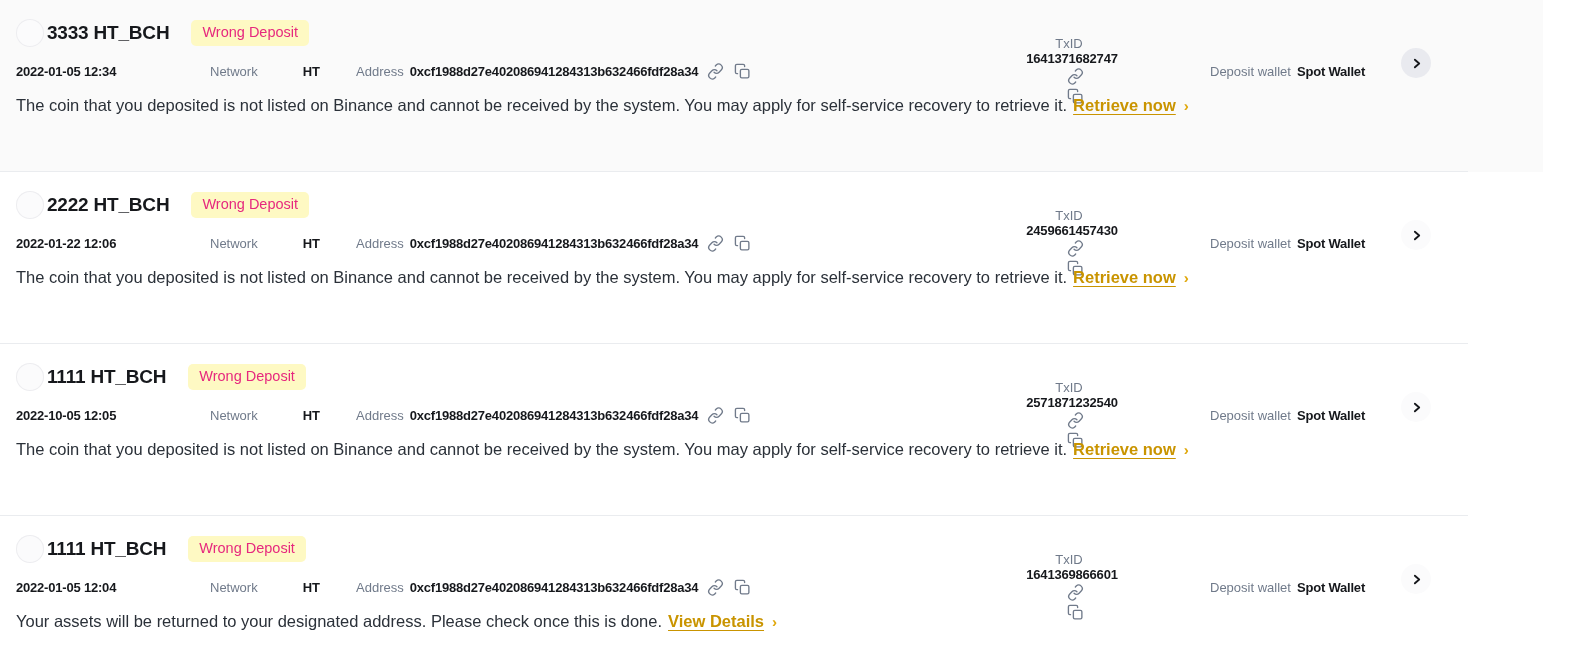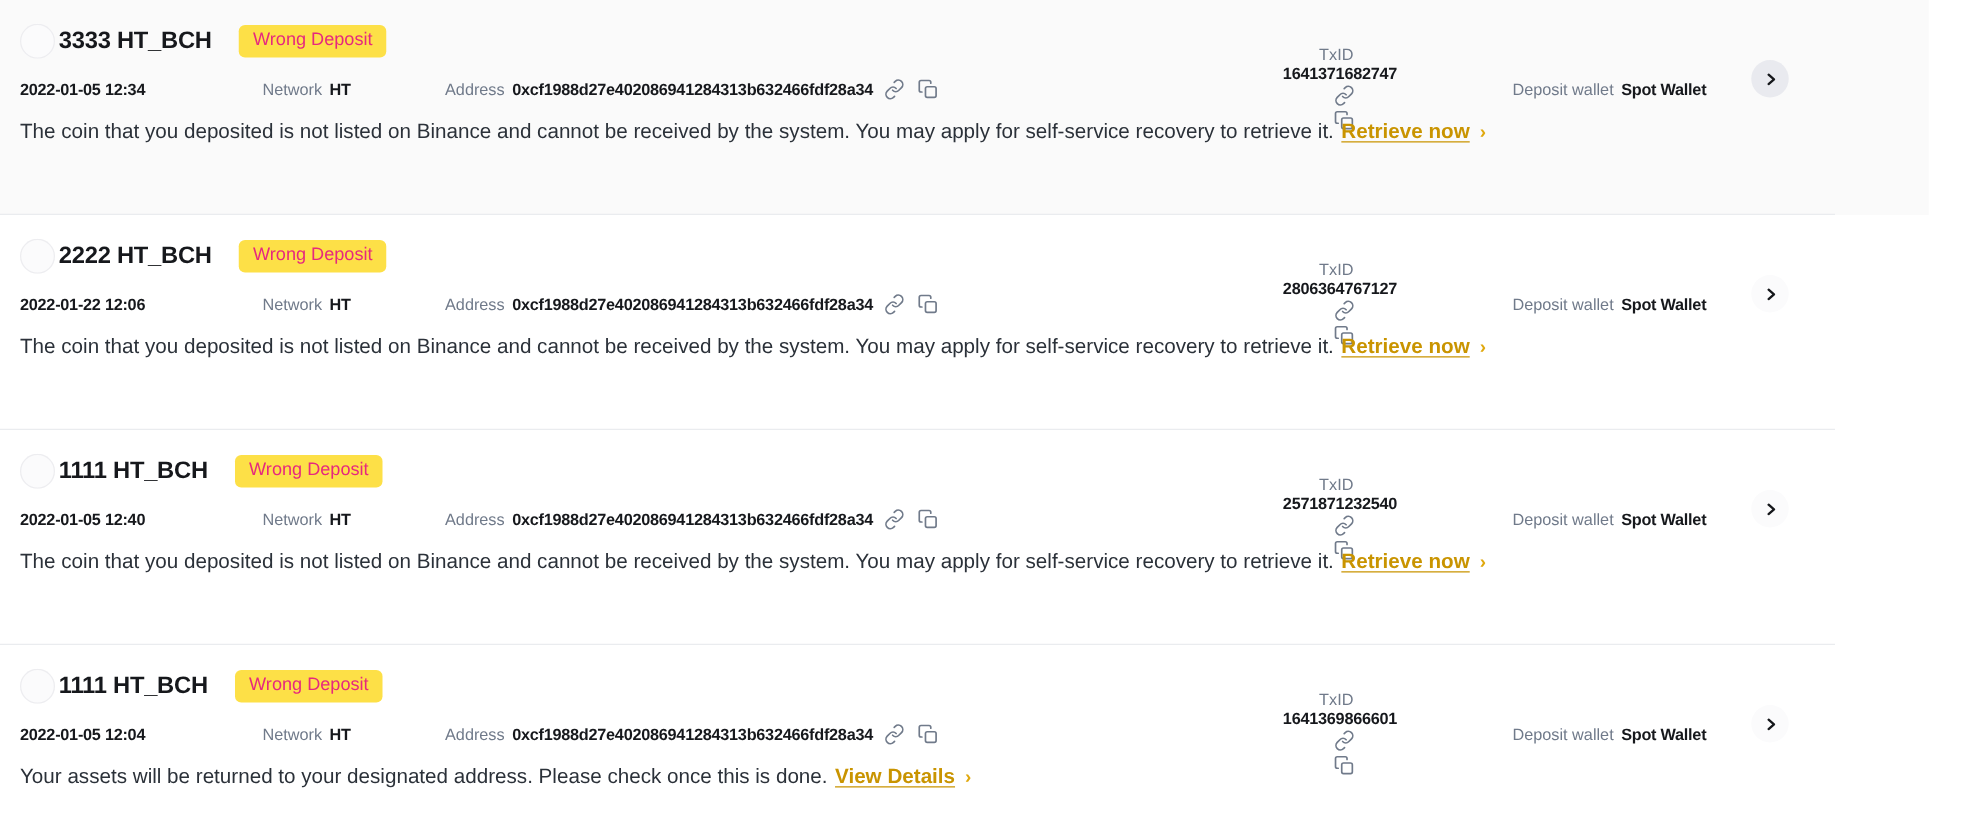--- a/index.html
+++ b/index.html
@@ -71,21 +71,21 @@
   }
   .coin-amount {
     font-size: 19px;
     font-weight: bold;
     letter-spacing: -0.2px;
     color: #16181c;
     white-space: nowrap;
   }
   .status-badge {
     margin-left: 22px;
-    background: #fde047;
+    background: #fef9c3;
     color: #e6287e;
     font-size: 14.5px;
     font-weight: 500;
     padding: 5px 11px 6px 11px;
     border-radius: 5px;
     line-height: 1;
     white-space: nowrap;
   }
 
   
@@ -102,21 +102,21 @@
     color: #16181c;
     letter-spacing: -0.2px;
     width: 194px;
     flex: 0 0 auto;
   }
   .meta-block {
     display: flex;
     align-items: center;
     flex: 0 0 auto;
   }
-  .meta-block.net { width: 146px; }
+  .meta-block.net { width: 146px; gap: 39px; }
   .meta-block.addr { width: 578px; }
   .meta-block.txid { width: 276px; flex-direction: column; }
   .meta-label {
     color: #707a8a;
     font-weight: normal;
     margin-right: 6px;
   }
   .meta-value {
     color: #16181c;
     font-weight: bold;
@@ -287,21 +287,21 @@
           <span class="icon-btn">
             <svg width="17" height="17" viewBox="0 0 24 24" fill="none" stroke="currentColor" stroke-width="1.9" stroke-linecap="round" stroke-linejoin="round">
                 <rect x="9" y="9" width="12" height="12" rx="2"></rect>
                 <path d="M5 15H4a2 2 0 0 1-2-2V4a2 2 0 0 1 2-2h9a2 2 0 0 1 2 2v1"></path>
               </svg>
           </span>
         </span>
 
         <span class="meta-block txid">
           <span class="meta-label">TxID</span>
-          <span class="meta-value">2806364767127</span>
+          <span class="meta-value">2459661457430</span>
           <span class="icon-btn">
             <svg width="17" height="17" viewBox="0 0 24 24" fill="none" stroke="currentColor" stroke-width="1.9" stroke-linecap="round" stroke-linejoin="round">
                 <path d="M10 13a5 5 0 0 0 7.07 0l3-3a5 5 0 0 0-7.07-7.07l-1.2 1.2"></path>
                 <path d="M14 11a5 5 0 0 0-7.07 0l-3 3a5 5 0 0 0 7.07 7.07l1.2-1.2"></path>
               </svg>
           </span>
           <span class="icon-btn">
             <svg width="17" height="17" viewBox="0 0 24 24" fill="none" stroke="currentColor" stroke-width="1.9" stroke-linecap="round" stroke-linejoin="round">
                 <rect x="9" y="9" width="12" height="12" rx="2"></rect>
                 <path d="M5 15H4a2 2 0 0 1-2-2V4a2 2 0 0 1 2-2h9a2 2 0 0 1 2 2v1"></path>
@@ -335,21 +335,21 @@
     <div class="row-bg"></div>
     <div class="row-inner">
 
       <div class="line-coin">
         <div class="coin-avatar"></div>
         <span class="coin-amount">1111 HT_BCH</span>
         <span class="status-badge">Wrong Deposit</span>
       </div>
 
       <div class="line-meta">
-        <span class="meta-time">2022-01-05 12:40</span>
+        <span class="meta-time">2022-10-05 12:05</span>
 
         <span class="meta-block net">
           <span class="meta-label">Network</span>
           <span class="meta-value">HT</span>
         </span>
 
         <span class="meta-block addr">
           <span class="meta-label">Address</span>
           <span class="meta-value">0xcf1988d27e402086941284313b632466fdf28a34</span>
           <span class="icon-btn">

